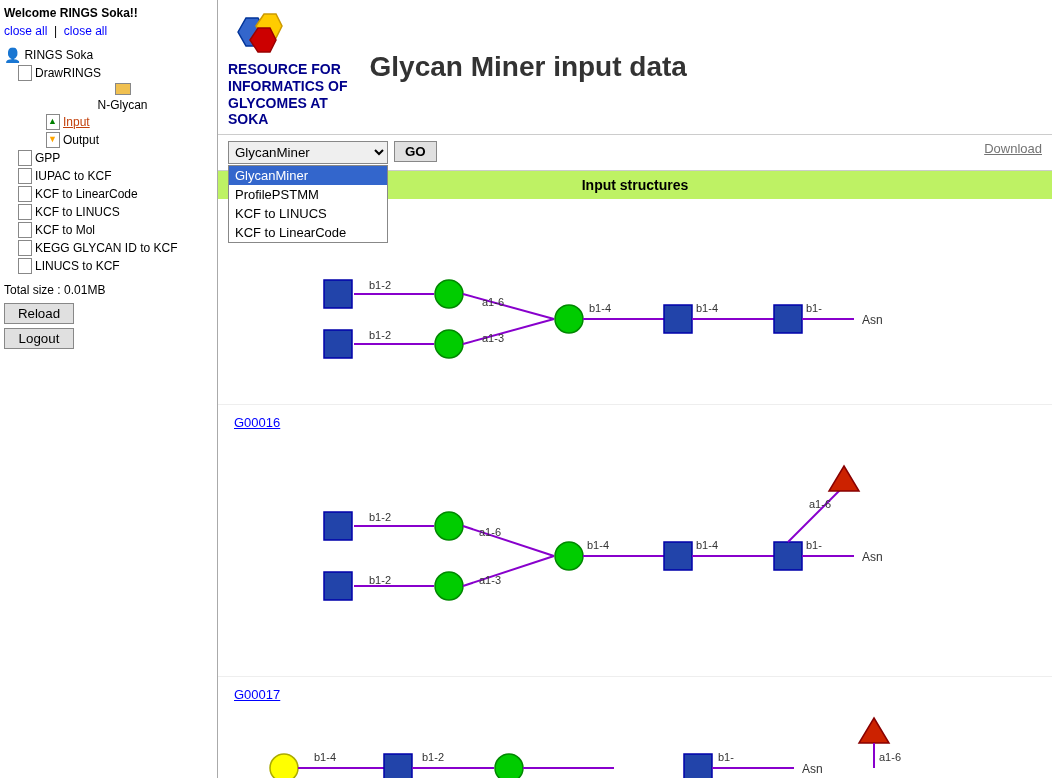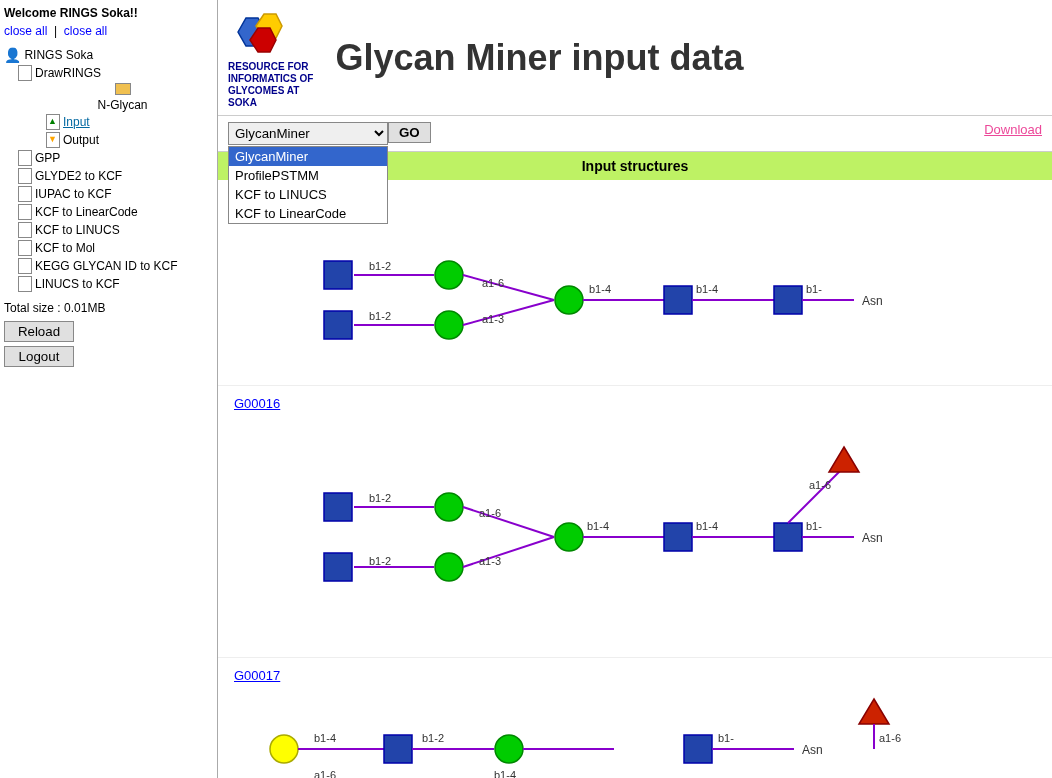--- a/index.html
+++ b/index.html
@@ -21,28 +21,28 @@
     .sidebar-item { display: flex; align-items: center; gap: 3px; padding: 1px 0; cursor: pointer; }
     .sidebar-item span { color: #000; }
     .total-size { margin-top: 8px; margin-bottom: 6px; }
     .btn-sidebar { display:block; margin-bottom:4px; padding:2px 10px; background:#e0e0e0; border:1px solid #888; cursor:pointer; width:70px; }
 
     
     #main { flex: 1; display: flex; flex-direction: column; overflow: hidden; }
 
     
     #header { display: flex; align-items: center; padding: 6px 10px; border-bottom: 1px solid #ccc; gap: 12px; background: #fff; }
-    .logo-title { font-size: 10px; font-weight: bold; color: #00008B; line-height: 1.2; }
-    #page-title { font-size: 36px; color: #333; margin-left: 10px; }
-
-    
-    #toolbar { display: flex; align-items: flex-start; padding: 6px 10px; border-bottom: 1px solid #ccc; gap: 0; position: relative; }
+    .logo-title { font-size: 14px; font-weight: bold; color: #00008B; line-height: 1.2; }
+    #page-title { font-size: 28px; color: #333; margin-left: 10px; }
+
+    
+    #toolbar { display: flex; align-items: flex-start; padding: 6px 10px; border-bottom: 1px solid #ccc; gap: 6px; position: relative; }
     #toolbar select { width: 160px; padding: 2px; border: 1px solid #888; }
     #toolbar button { padding: 2px 10px; background: #e0e0e0; border: 1px solid #888; cursor: pointer; font-weight: bold; }
-    #download-link { position: absolute; right: 10px; top: 6px; color: #ec4899; text-decoration: underline; cursor: pointer; }
+    #download-link { position: absolute; right: 10px; top: 6px; color: #737373; text-decoration: underline; cursor: pointer; }
 
     
     .dropdown-list { position: absolute; top: 30px; left: 10px; width: 160px; background: #fff; border: 1px solid #888; z-index: 100; }
     .dropdown-item { padding: 2px 6px; cursor: pointer; }
     .dropdown-item.selected { background: #3366cc; color: #fff; }
 
     
     #content { flex: 1; overflow-y: auto; padding: 0; }
 
     
@@ -85,35 +85,31 @@
         <span style="">DrawRINGS</span>
       </div>
       <div class="sidebar-item" style="padding-left: 28px; flex-direction: column;">
         <span style="display:inline-block;width:16px;height:12px;background:#f0c050;border:1px solid #888;vertical-align:middle;"></span>
         <span style="">N-Glycan</span>
       </div>
       <div class="sidebar-item" style="padding-left: 42px;">
         <span style="display:inline-block;width:14px;height:16px;background:#fff;border:1px solid #888;vertical-align:middle;position:relative;">
           <span style="color:green;font-size:9px;position:absolute;top:1px;left:1px;">▲</span>
         </span>
-        <span style="color:#0369a1;text-decoration:underline;">Input</span>
+        <span style="color:#c2410c;text-decoration:underline;">Input</span>
       </div>
       <div class="sidebar-item" style="padding-left: 42px;">
         <span style="display:inline-block;width:14px;height:16px;background:#fff;border:1px solid #888;vertical-align:middle;position:relative;">
           <span style="color:orange;font-size:9px;position:absolute;top:1px;left:1px;">▼</span>
         </span>
         <span style="">Output</span>
       </div>
       <div class="sidebar-item" style="padding-left: 14px;">
         <span style="display:inline-block;width:14px;height:16px;background:#fff;border:1px solid #888;vertical-align:middle;"></span>
         <span style="">GPP</span>
-      </div>
-      <div class="sidebar-item" style="padding-left: 14px;">
-        <span style="display:inline-block;width:14px;height:16px;background:#fff;border:1px solid #888;vertical-align:middle;"></span>
-        <span style="">GLYDE2 to KCF</span>
       </div>
       <div class="sidebar-item" style="padding-left: 14px;">
         <span style="display:inline-block;width:14px;height:16px;background:#fff;border:1px solid #888;vertical-align:middle;"></span>
         <span style="">IUPAC to KCF</span>
       </div>
       <div class="sidebar-item" style="padding-left: 14px;">
         <span style="display:inline-block;width:14px;height:16px;background:#fff;border:1px solid #888;vertical-align:middle;"></span>
         <span style="">KCF to LinearCode</span>
       </div>
       <div class="sidebar-item" style="padding-left: 14px;">

